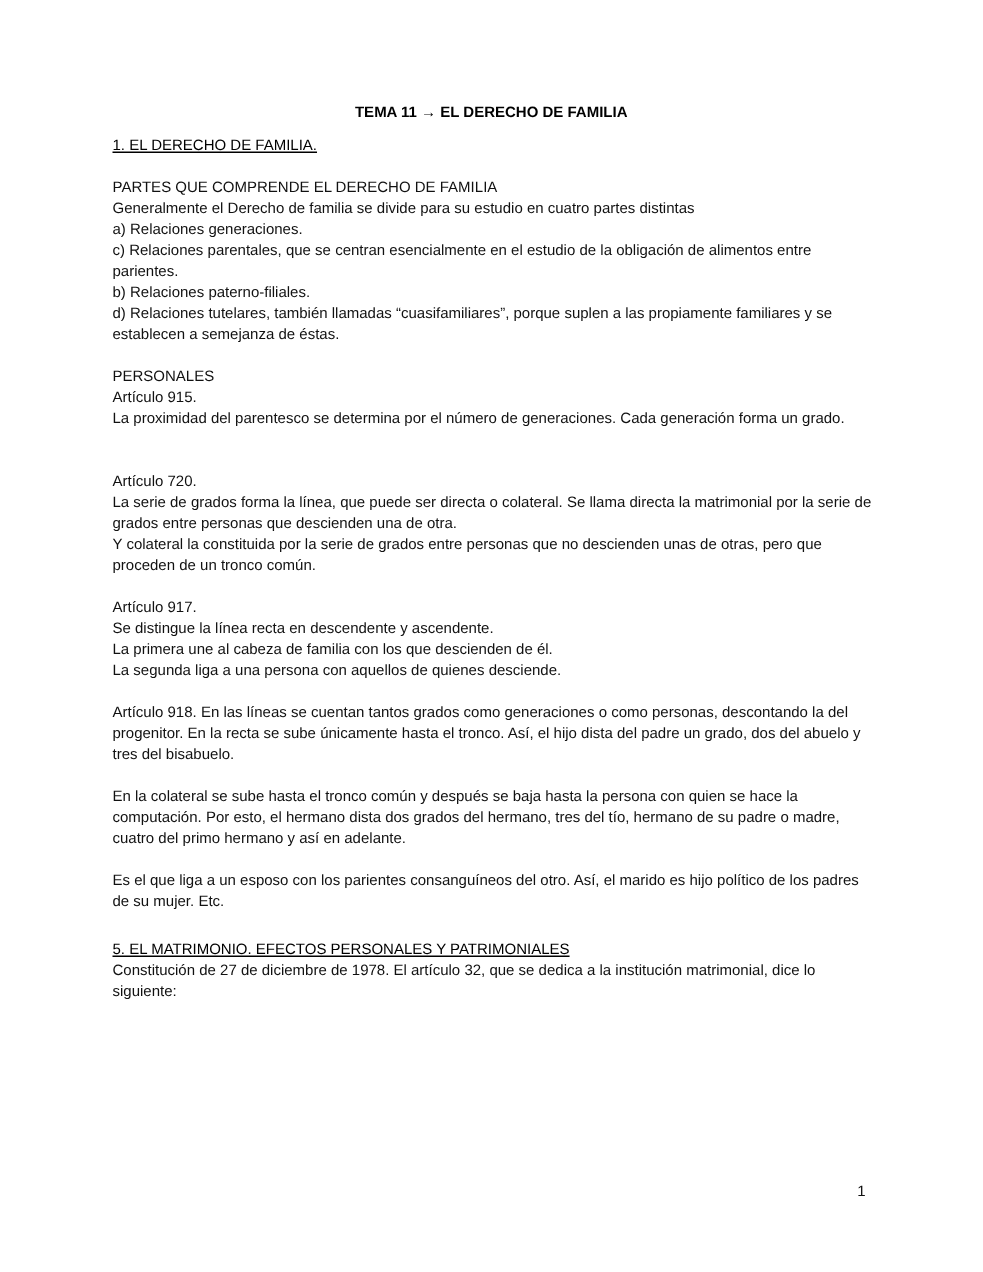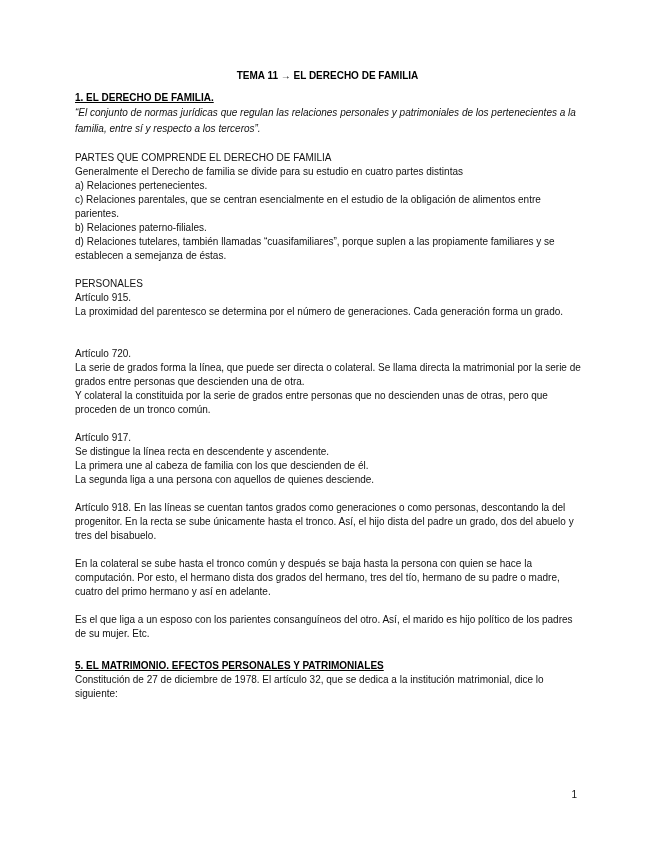--- a/index.html
+++ b/index.html
@@ -27,21 +27,21 @@
     color: #000000;
   }
   .content {
     padding: 0 72px 0 75px;
   }
   .block {
     font-size: 10px;
     line-height: 14px;
   }
   .heading {
-    font-weight: bold;
+    font-weight: normal;
     text-decoration: underline;
     color: #000000;
   }
   .italic {
     font-style: italic;
     line-height: 16px;
   }
   .spacer {
     height: 14px;
   }
@@ -57,25 +57,24 @@
   }
 </style>
 </head>
 <body>
 
 <div class="page">
   <h1 class="doc-title">TEMA 11 → EL DERECHO DE FAMILIA</h1>
 
   <div class="content" id="content">
       <div class="block heading">1. EL DERECHO DE FAMILIA.</div>
-      <div class="block italic">“El conjunto de normas jurídicas que regulan las relaciones personales y patrimoniales de los pertenecientes a la familia, entre sí y respecto a los terceros”.</div>
       <div class="block spacer"></div>
       <div class="block body">PARTES QUE COMPRENDE EL DERECHO DE FAMILIA</div>
       <div class="block body">Generalmente el Derecho de familia se divide para su estudio en cuatro partes distintas</div>
-      <div class="block body">a) Relaciones pertenecientes.</div>
+      <div class="block body">a) Relaciones generaciones.</div>
       <div class="block body">c) Relaciones parentales, que se centran esencialmente en el estudio de la obligación de alimentos entre parientes.</div>
       <div class="block body">b) Relaciones paterno-filiales.</div>
       <div class="block body">d) Relaciones tutelares, también llamadas “cuasifamiliares”, porque suplen a las propiamente familiares y se establecen a semejanza de éstas.</div>
       <div class="block spacer"></div>
       <div class="block body">PERSONALES</div>
       <div class="block body">Artículo 915.</div>
       <div class="block body">La proximidad del parentesco se determina por el número de generaciones. Cada generación forma un grado.</div>
       <div class="block spacer"></div>
       <div class="block spacer"></div>
       <div class="block body">Artículo 720.</div>

